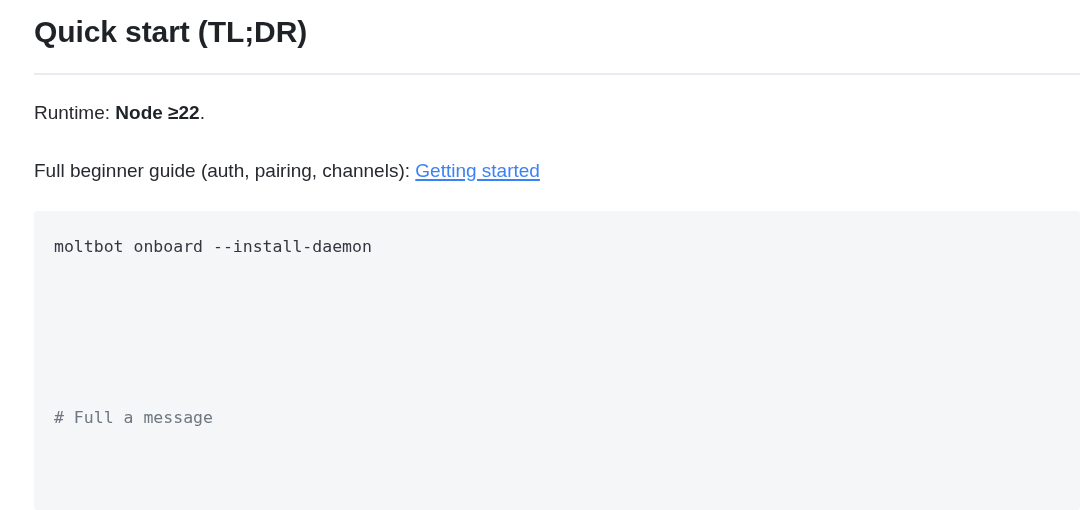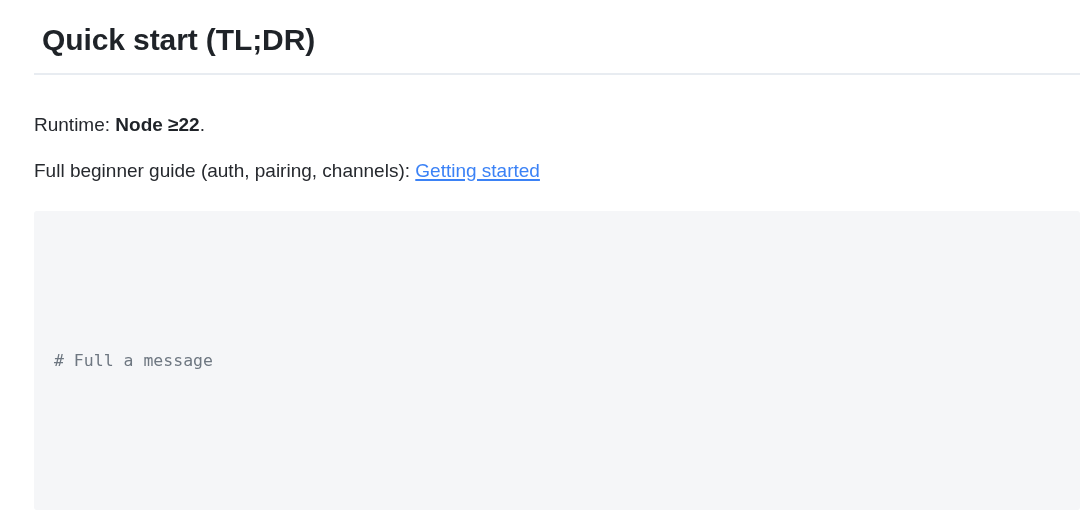--- a/index.html
+++ b/index.html
@@ -21,21 +21,21 @@
     width: 1080px;
     height: 510px;
     overflow: hidden;
   }
 
   
   .doc-heading {
     position: absolute;
     left: 34px;
     top: 12px;
-    margin: 8px;
+    margin: 0;
     font-size: 30px;
     line-height: 40px;
     font-weight: 700;
     letter-spacing: -0.1px;
     color: #1f2328;
     white-space: nowrap;
   }
   .heading-rule {
     position: absolute;
     left: 34px;
@@ -48,21 +48,21 @@
   
   .para {
     position: absolute;
     left: 34px;
     margin: 0;
     font-size: 19px;
     line-height: 28px;
     color: #26292e;
     white-space: nowrap;
   }
-  .para-runtime { top: 99px; margin-top: 12px; }
+  .para-runtime { top: 99px; }
   .para-guide   { top: 157px; }
 
   .para b,
   .para strong {
     font-weight: 700;
     color: #1f2328;
   }
 
   .doc-link {
     color: #3b82f6;
@@ -115,21 +115,21 @@
 
   <p class="para para-runtime">
     <span>Runtime: </span><b>Node ≥22</b><span>.</span>
   </p>
 
   <p class="para para-guide">
     <span>Full beginner guide (auth, pairing, channels): </span><a class="doc-link" href="#">Getting started</a>
   </p>
 
   <div class="codeblock">
-    <pre class="code-pre" id="code-pre">
+    <pre class="code-pre" id="code-pre"><span class="code-line"><span class="tok-plain">moltbot onboard --install-daemon</span></span>
 <span class="code-line blank">&nbsp;</span>
 <span class="code-line blank">&nbsp;</span>
 <span class="code-line"><span class="tok-comment"># Full a message</span></span>
 
 
 
 </pre>
   </div>
 
 </div>

